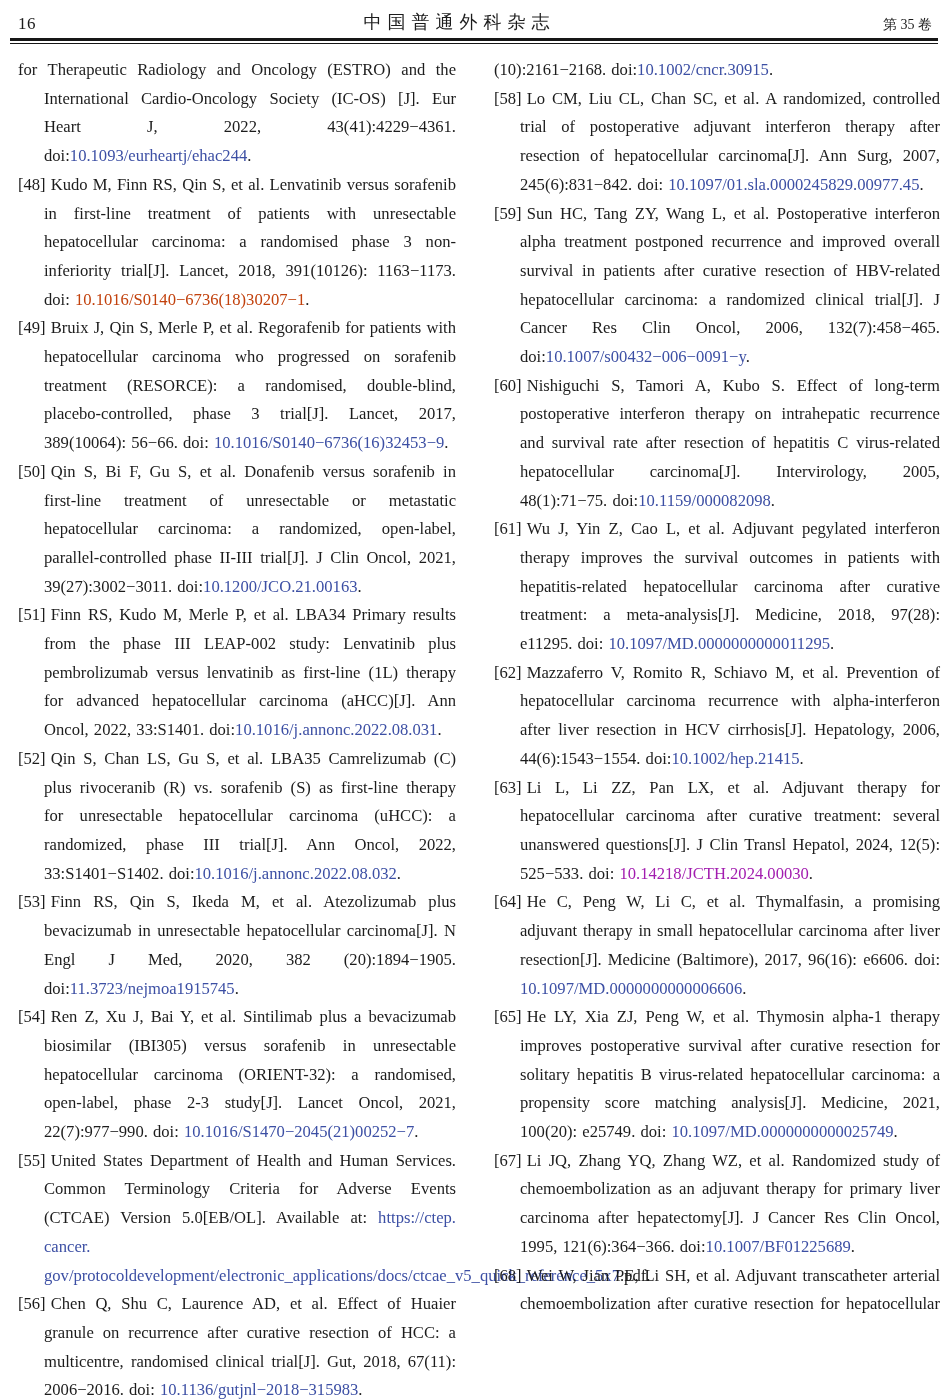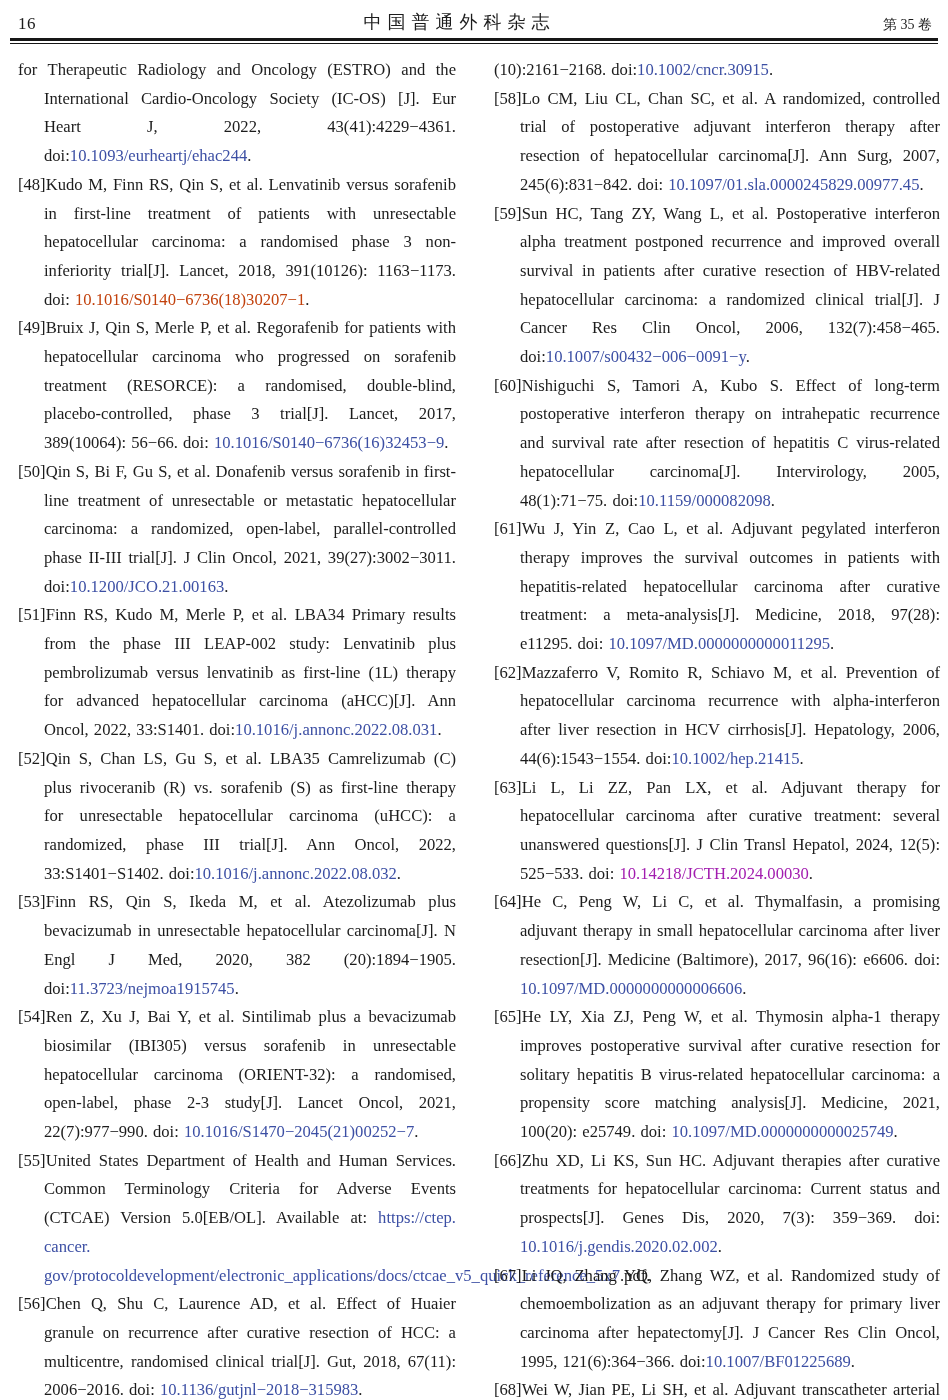--- a/index.html
+++ b/index.html
@@ -29,21 +29,21 @@
   }
   .col{width:438px;}
   .col.right{width:446px;}
   .ref{
     font-size:16.6px;line-height:28.7px;
     text-align:justify;text-justify:inter-word;
     padding-left:26px;text-indent:-26px;
     word-spacing:1px;
   }
   .ref.cut{text-align-last:justify;}
-  .ref .num{}
+  .ref .num{padding-right:5px;}
   .ref a.doi{color:#3c4fa4;text-decoration:none;cursor:pointer;}
 </style>
 </head>
 <body>
 
 <div class="page">
 
   <div class="runhead">
     <span class="pg">16</span>
     <span class="jt">中国普通外科杂志</span>
@@ -68,19 +68,18 @@
     <div class="col right" id="col-right">
         <div class="ref"><span>(10):2161−2168. doi:</span><a class="doi" style="color: rgb(60, 79, 164);">10.1002/cncr.30915</a><span>.</span></div>
         <div class="ref"><span class="num">[58]</span><span>Lo CM, Liu CL, Chan SC, et al. A randomized, controlled trial of postoperative adjuvant interferon therapy after resection of hepatocellular carcinoma[J]. Ann Surg, 2007, 245(6):831−842. doi: </span><a class="doi" style="color: rgb(60, 79, 164);">10.1097/01.sla.0000245829.00977.45</a><span>.</span></div>
         <div class="ref"><span class="num">[59]</span><span>Sun HC, Tang ZY, Wang L, et al. Postoperative interferon alpha treatment postponed recurrence and improved overall survival in patients after curative resection of HBV-related hepatocellular carcinoma: a randomized clinical trial[J]. J Cancer Res Clin Oncol, 2006, 132(7):458−465. doi:</span><a class="doi" style="color: rgb(60, 79, 164);">10.1007/s00432−006−0091−y</a><span>.</span></div>
         <div class="ref"><span class="num">[60]</span><span>Nishiguchi S, Tamori A, Kubo S. Effect of long-term postoperative interferon therapy on intrahepatic recurrence and survival rate after resection of hepatitis C virus-related hepatocellular carcinoma[J]. Intervirology, 2005, 48(1):71−75. doi:</span><a class="doi" style="color: rgb(60, 79, 164);">10.1159/000082098</a><span>.</span></div>
         <div class="ref"><span class="num">[61]</span><span>Wu J, Yin Z, Cao L, et al. Adjuvant pegylated interferon therapy improves the survival outcomes in patients with hepatitis-related hepatocellular carcinoma after curative treatment: a meta-analysis[J]. Medicine, 2018, 97(28): e11295. doi: </span><a class="doi" style="color: rgb(60, 79, 164);">10.1097/MD.0000000000011295</a><span>.</span></div>
         <div class="ref"><span class="num">[62]</span><span>Mazzaferro V, Romito R, Schiavo M, et al. Prevention of hepatocellular carcinoma recurrence with alpha-interferon after liver resection in HCV cirrhosis[J]. Hepatology, 2006, 44(6):1543−1554. doi:</span><a class="doi" style="color: rgb(60, 79, 164);">10.1002/hep.21415</a><span>.</span></div>
         <div class="ref"><span class="num">[63]</span><span>Li L, Li ZZ, Pan LX, et al. Adjuvant therapy for hepatocellular carcinoma after curative treatment: several unanswered questions[J]. J Clin Transl Hepatol, 2024, 12(5): 525−533. doi: </span><a class="doi" style="color: #a21caf;">10.14218/JCTH.2024.00030</a><span>.</span></div>
         <div class="ref"><span class="num">[64]</span><span>He C, Peng W, Li C, et al. Thymalfasin, a promising adjuvant therapy in small hepatocellular carcinoma after liver resection[J]. Medicine (Baltimore), 2017, 96(16): e6606. doi: </span><a class="doi" style="color: rgb(60, 79, 164);">10.1097/MD.0000000000006606</a><span>.</span></div>
         <div class="ref"><span class="num">[65]</span><span>He LY, Xia ZJ, Peng W, et al. Thymosin alpha-1 therapy improves postoperative survival after curative resection for solitary hepatitis B virus-related hepatocellular carcinoma: a propensity score matching analysis[J]. Medicine, 2021, 100(20): e25749. doi: </span><a class="doi" style="color: rgb(60, 79, 164);">10.1097/MD.0000000000025749</a><span>.</span></div>
-        <div class="ref"><span class="num">[66]</span><span>Zhu XD, Li KS, Sun HC. Adjuvant therapies after curative treatments for hepatocellular carcinoma: Current status and prospects[J]. Genes Dis, 2020, 7(3): 359−369. doi: </span><a class="doi" style="color: rgb(60, 79, 164);">10.1016/j.gendis.2020.02.002</a><span>.</span></div>
         <div class="ref"><span class="num">[67]</span><span>Li JQ, Zhang YQ, Zhang WZ, et al. Randomized study of chemoembolization as an adjuvant therapy for primary liver carcinoma after hepatectomy[J]. J Cancer Res Clin Oncol, 1995, 121(6):364−366. doi:</span><a class="doi" style="color: rgb(60, 79, 164);">10.1007/BF01225689</a><span>.</span></div>
         <div class="ref cut"><span class="num">[68]</span><span>Wei W, Jian PE, Li SH, et al. Adjuvant transcatheter arterial chemoembolization after curative resection for hepatocellular</span></div>
       </div>
   </div>
 
 </div>
 
 </body></html>

